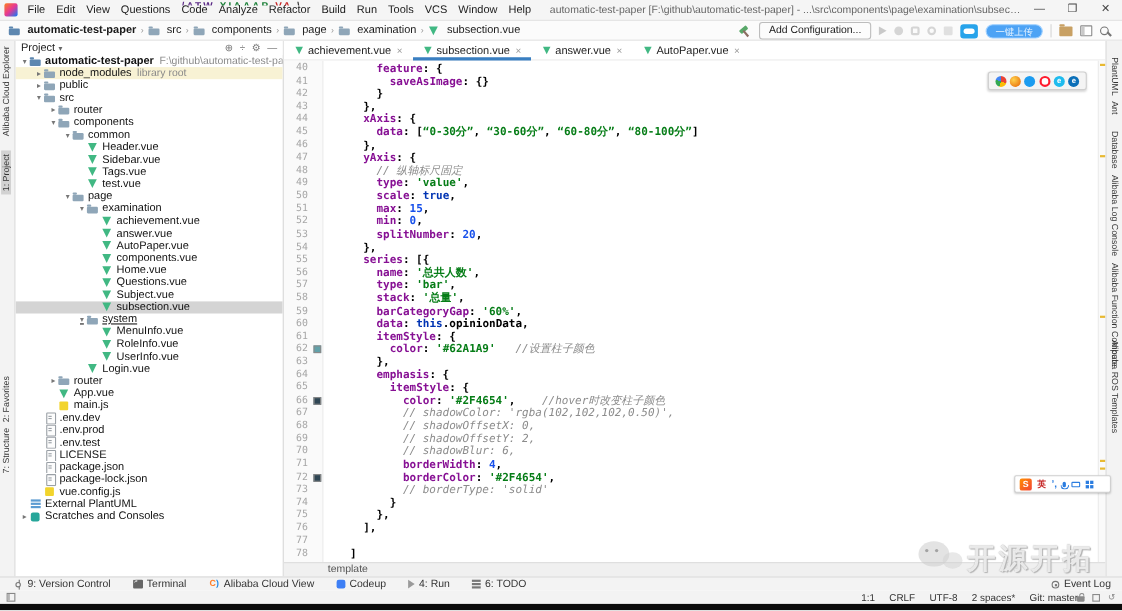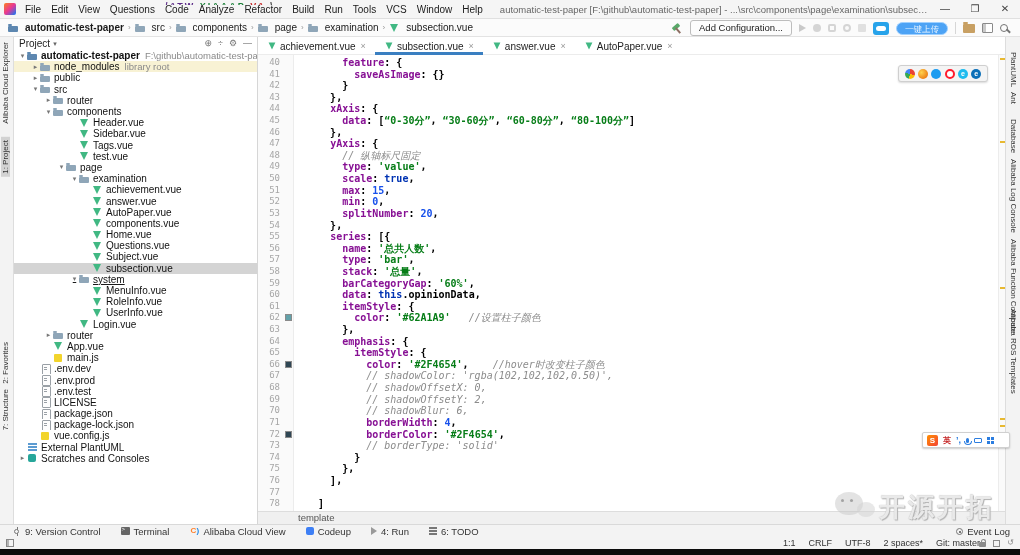--- a/index.html
+++ b/index.html
@@ -295,20 +295,25 @@
         <div class="trow" style="padding-left: 30px;">
           <span class="chev">▸</span>
           <span class="ticn fo"></span>
           <span class="tl">router</span>
         </div>
         <div class="trow" style="padding-left: 30px;">
           <span class="chev">▾</span>
           <span class="ticn fo"></span>
           <span class="tl">components</span>
         </div>
+        <div class="trow" style="padding-left: 43px;">
+          <span class="chev">▾</span>
+          <span class="ticn fo"></span>
+          <span class="tl">common</span>
+        </div>
         <div class="trow" style="padding-left: 56px;">
           <span class="chev"></span>
           <span class="ticn vu"></span>
           <span class="tl">Header.vue</span>
         </div>
         <div class="trow" style="padding-left: 56px;">
           <span class="chev"></span>
           <span class="ticn vu"></span>
           <span class="tl">Sidebar.vue</span>
         </div>

